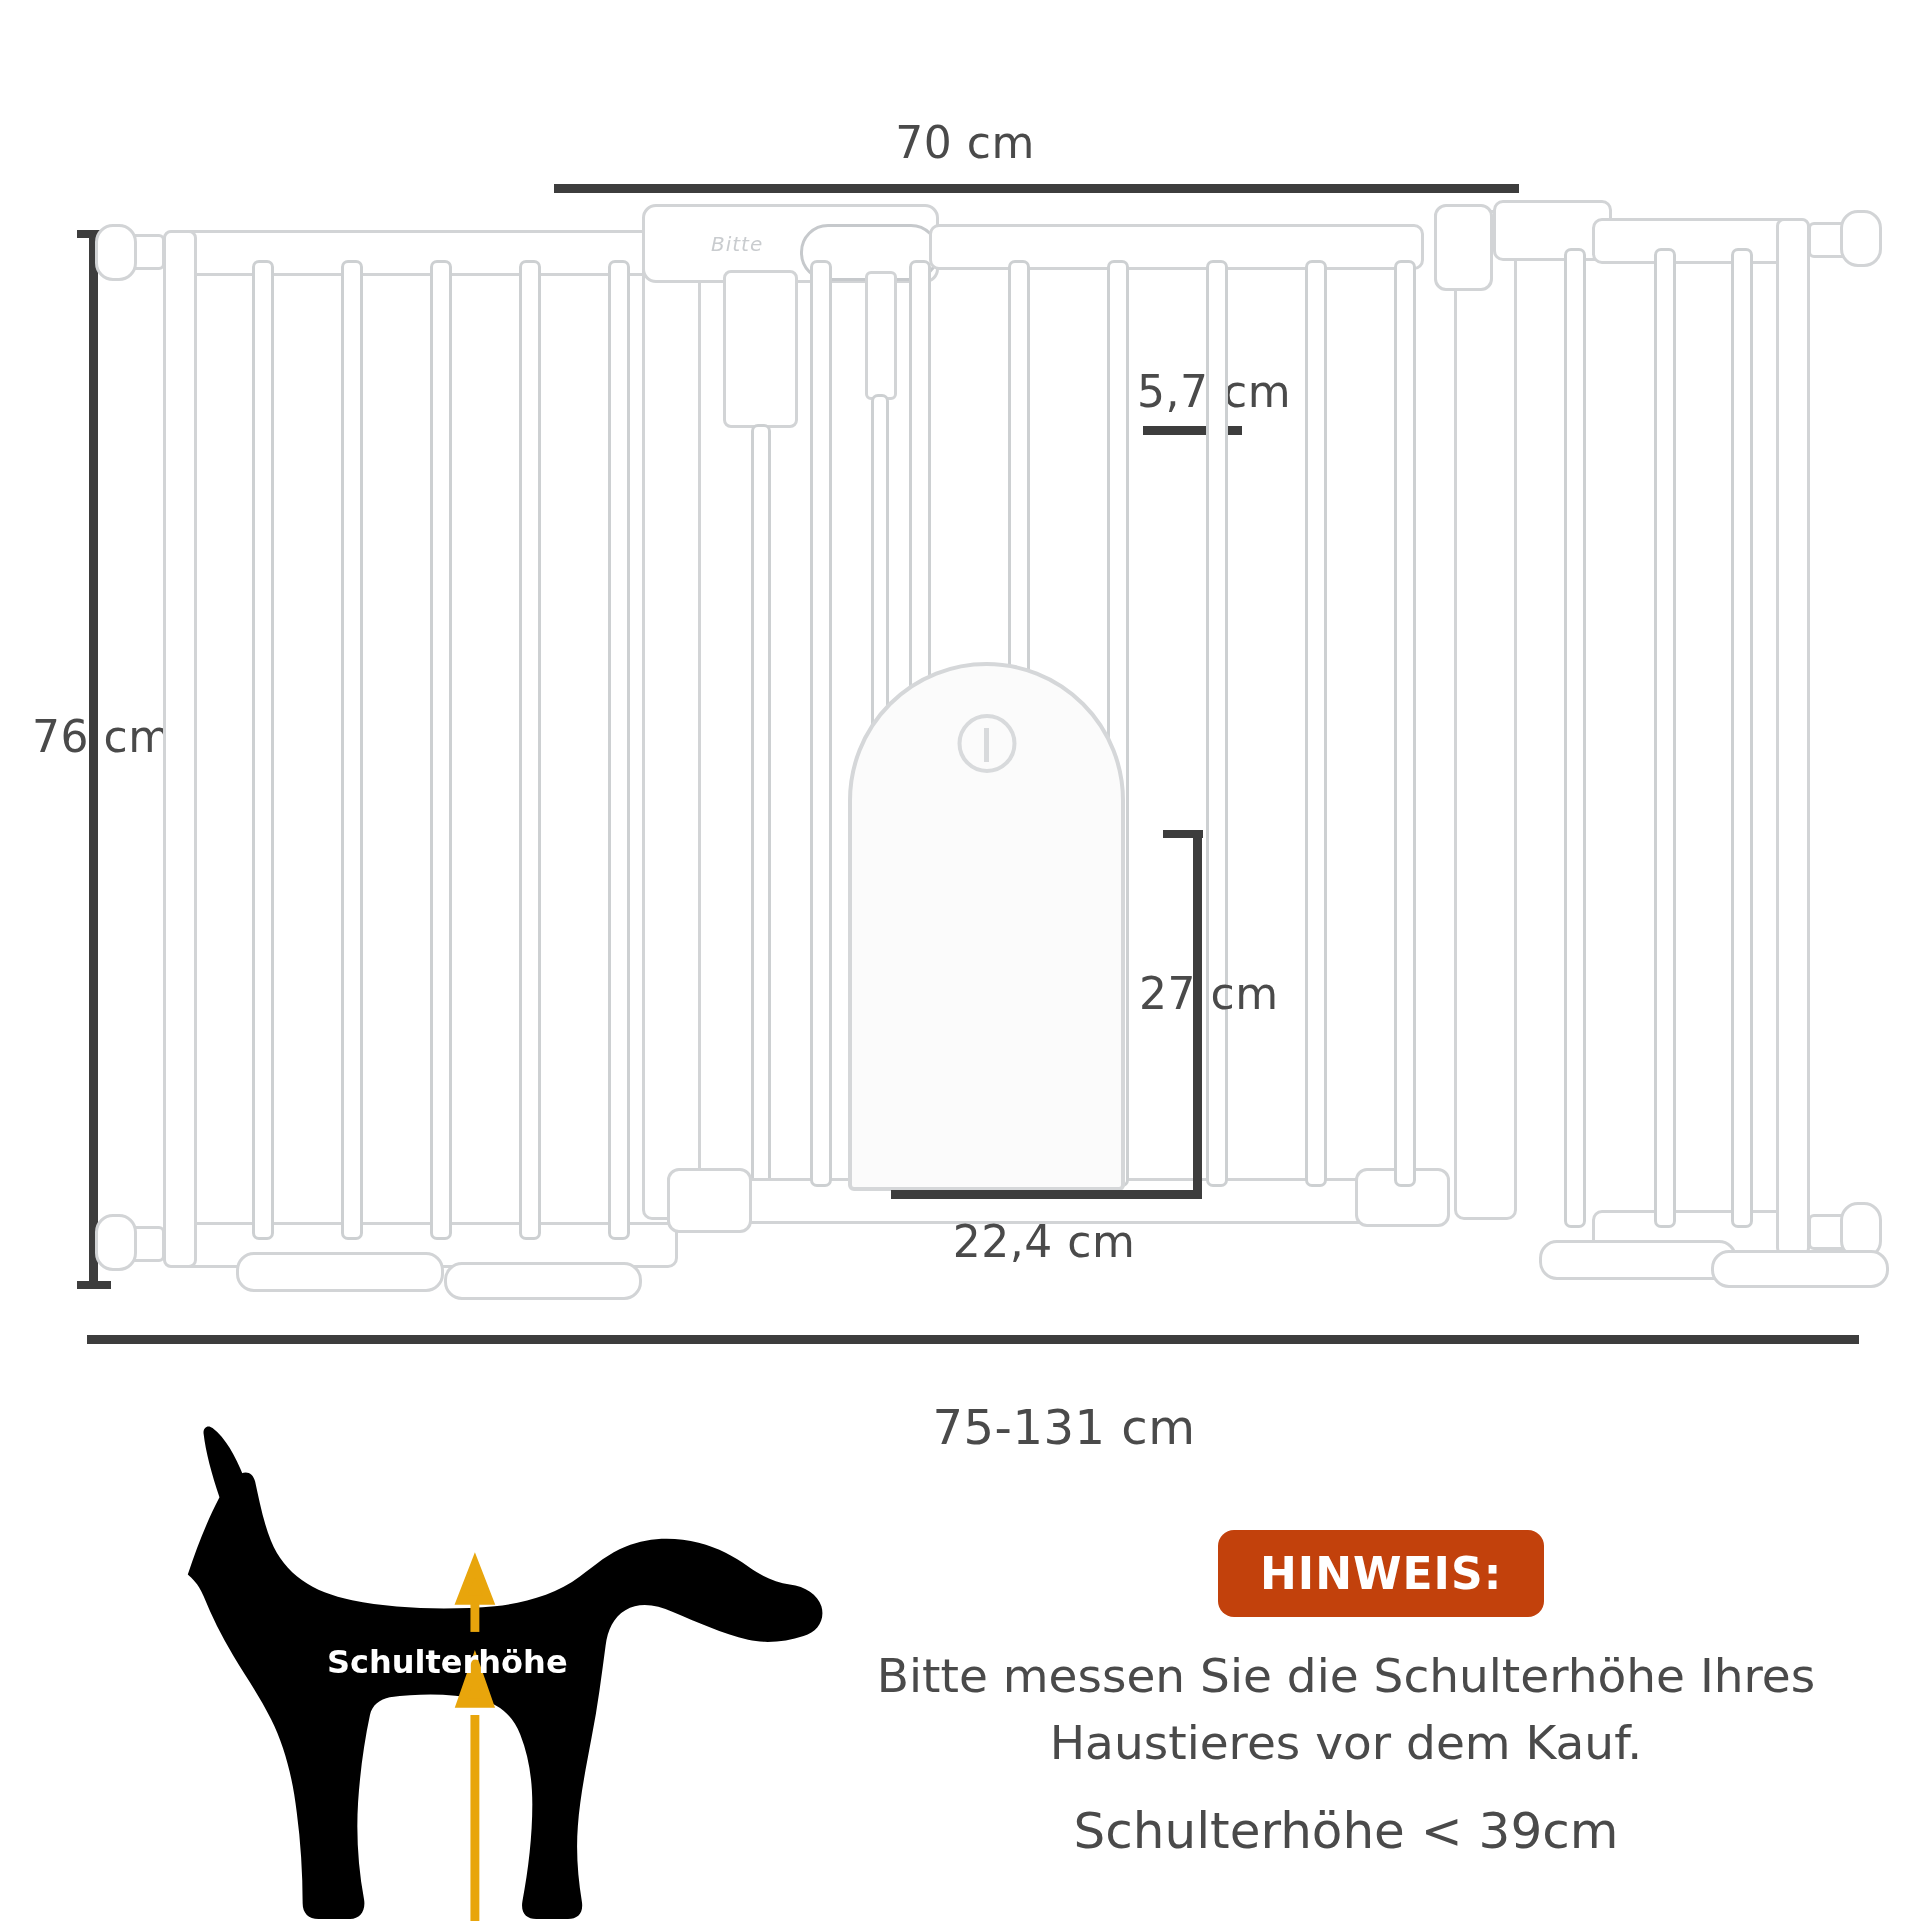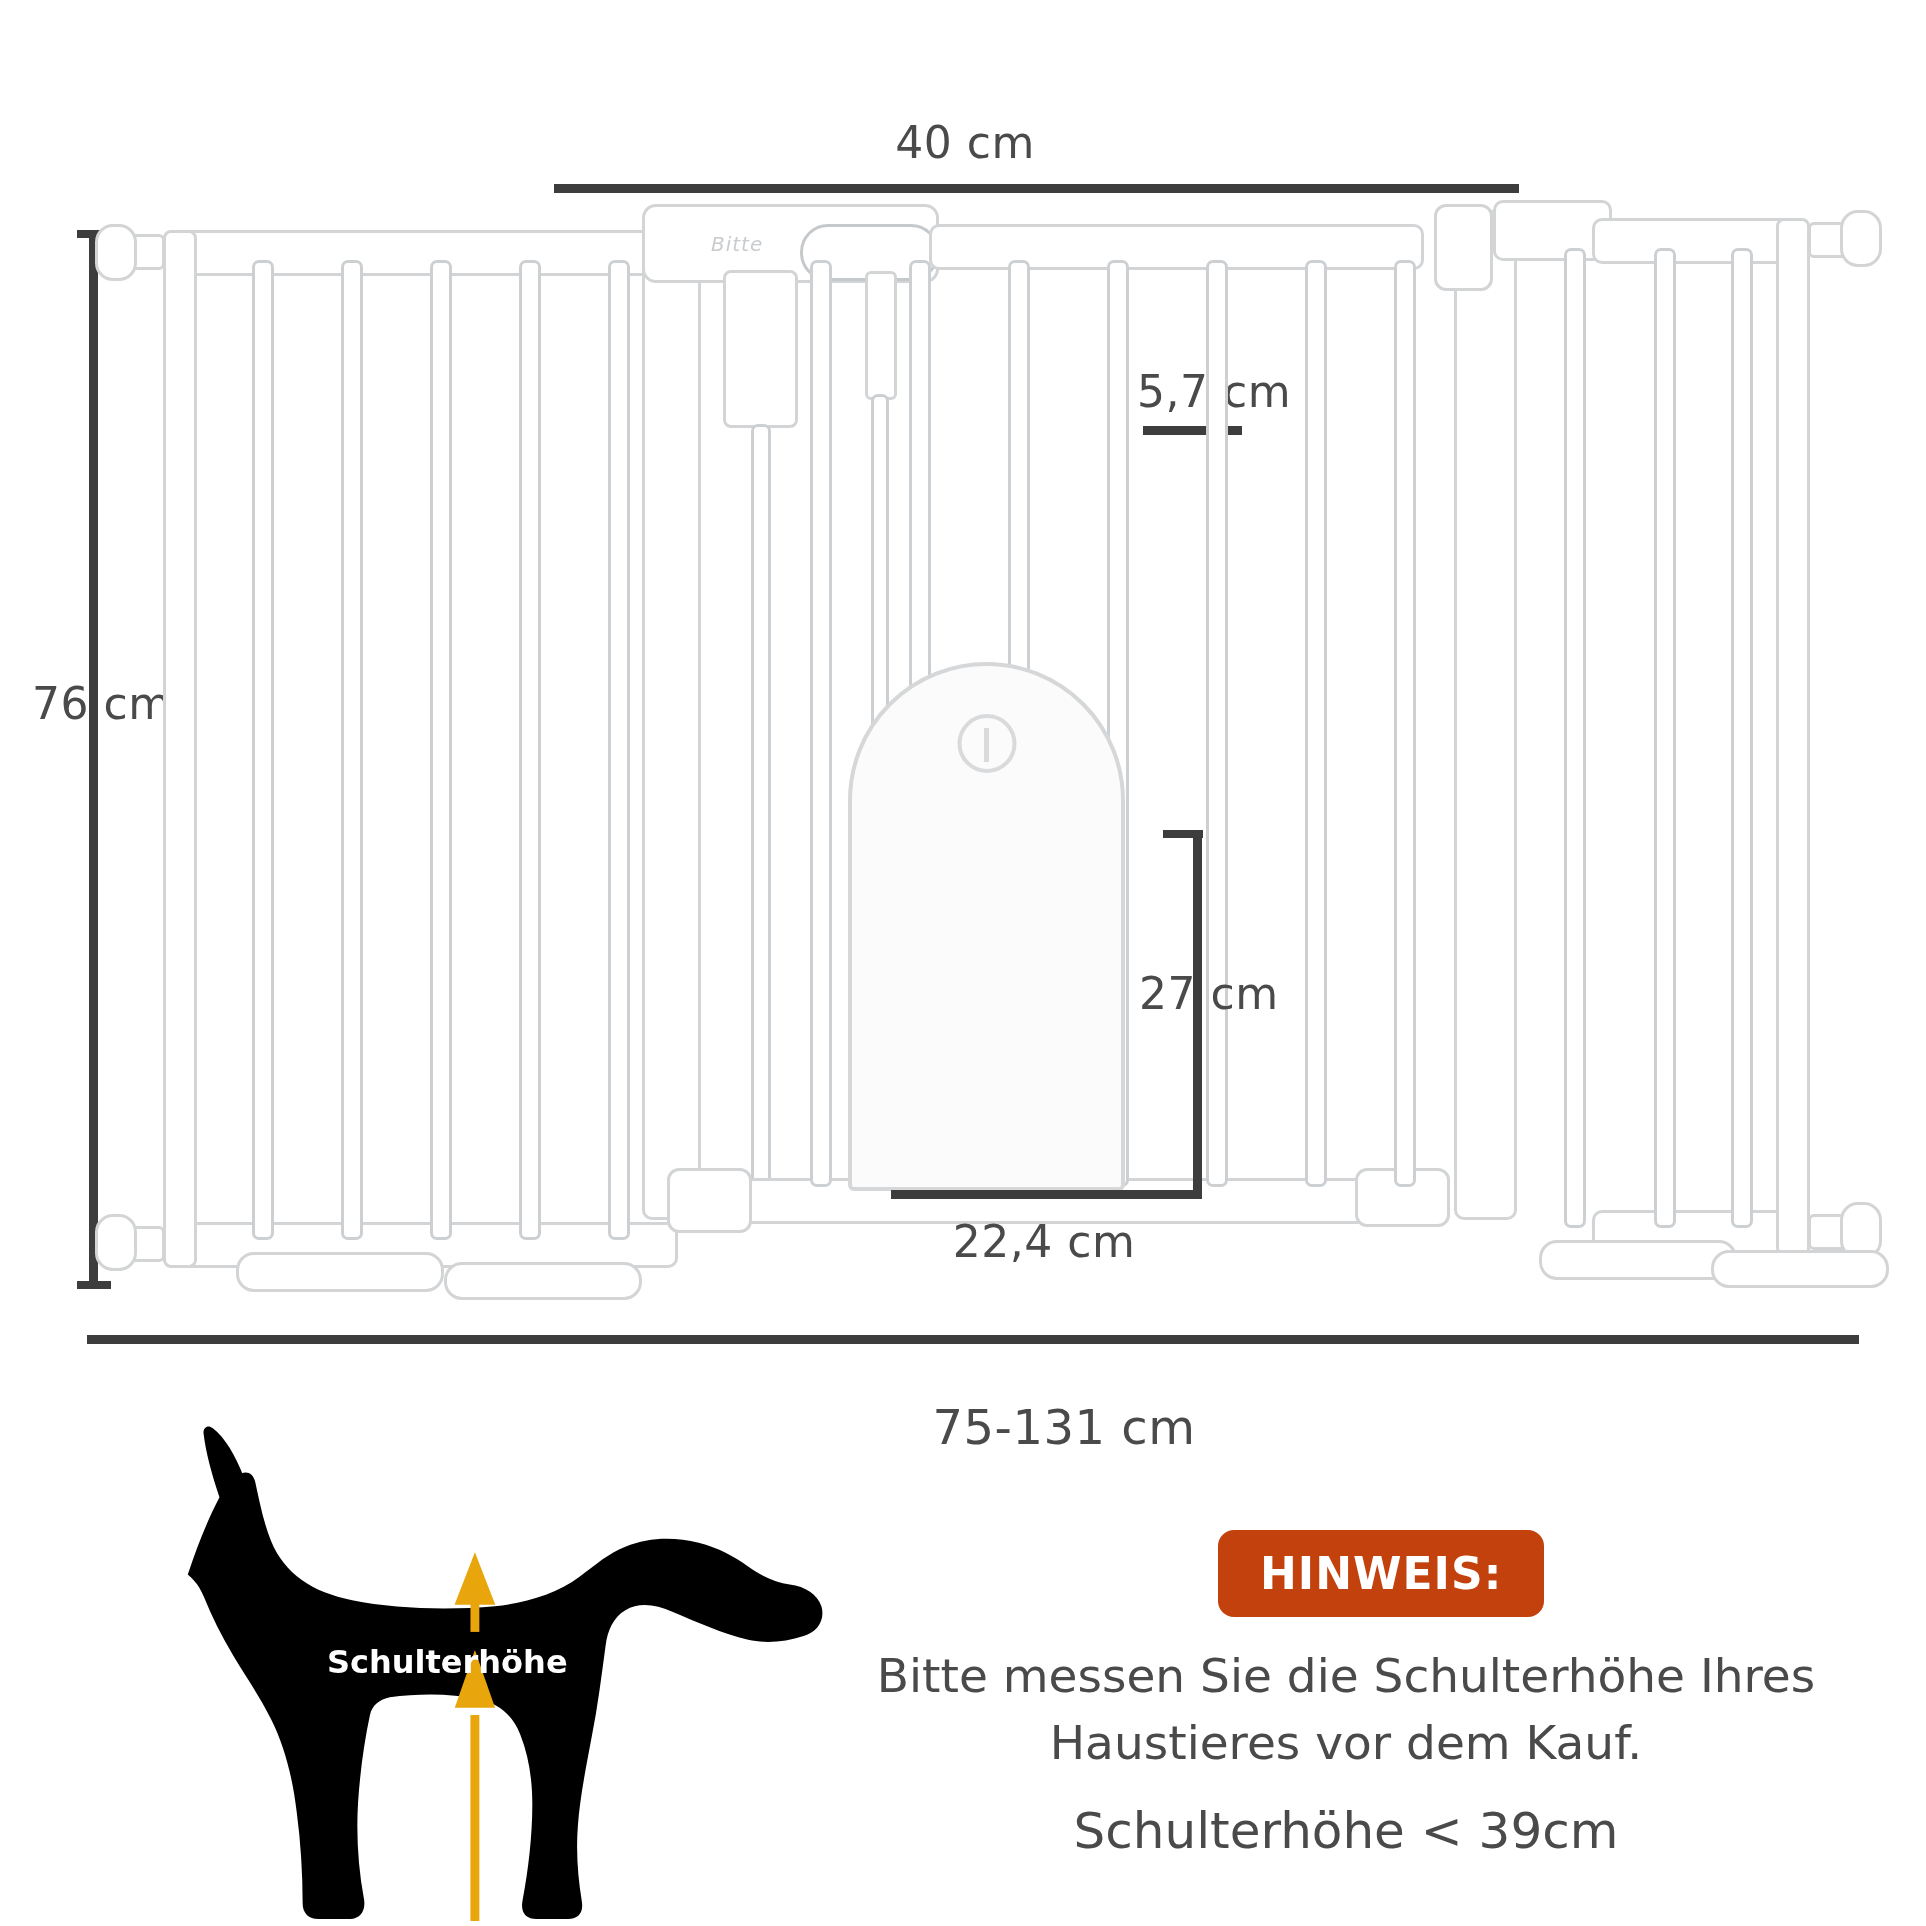--- a/index.html
+++ b/index.html
@@ -105,27 +105,27 @@
     display: block;
     margin-top: 20px;
     font-size: 50px;
   }
 </style>
 </head>
 <body>
 
 <div class="stage">
 
-  <div class="dim-label" style="left:965px; top:117px; transform:translateX(-50%);">40 cm</div>
+  <div class="dim-label" style="left:965px; top:117px; transform:translateX(-50%);">70 cm</div>
   <div class="dim-rule" style="left:554px; top:184px; width:965px; height:9px;"></div>
 
   <div class="dim-label" style="left:1137px; top:366px;">5,7 cm</div>
   <div class="dim-rule" style="left:1143px; top:426px; width:99px; height:9px;"></div>
 
-  <div class="dim-label" style="left:32px; top:678px;">76 cm</div>
+  <div class="dim-label" style="left:32px; top:711px;">76 cm</div>
   <div class="dim-rule" style="left:89px; top:230px; width:9px; height:1059px;"></div>
   <div class="dim-rule" style="left:77px; top:230px; width:34px; height:8px;"></div>
   <div class="dim-rule" style="left:77px; top:1281px; width:34px; height:8px;"></div>
 
   <div class="dim-rule" style="left:87px; top:1335px; width:1772px; height:9px;"></div>
   <div class="dim-label" style="left:1064px; top:1364px; transform:translateX(-50%); font-size:48px;margin-top:35px;">75-131 cm</div>
 
   <div class="gate">
 
     <div class="part" style="left:46px; top:10px; width:515px; height:46px; border-radius:10px;"></div>

